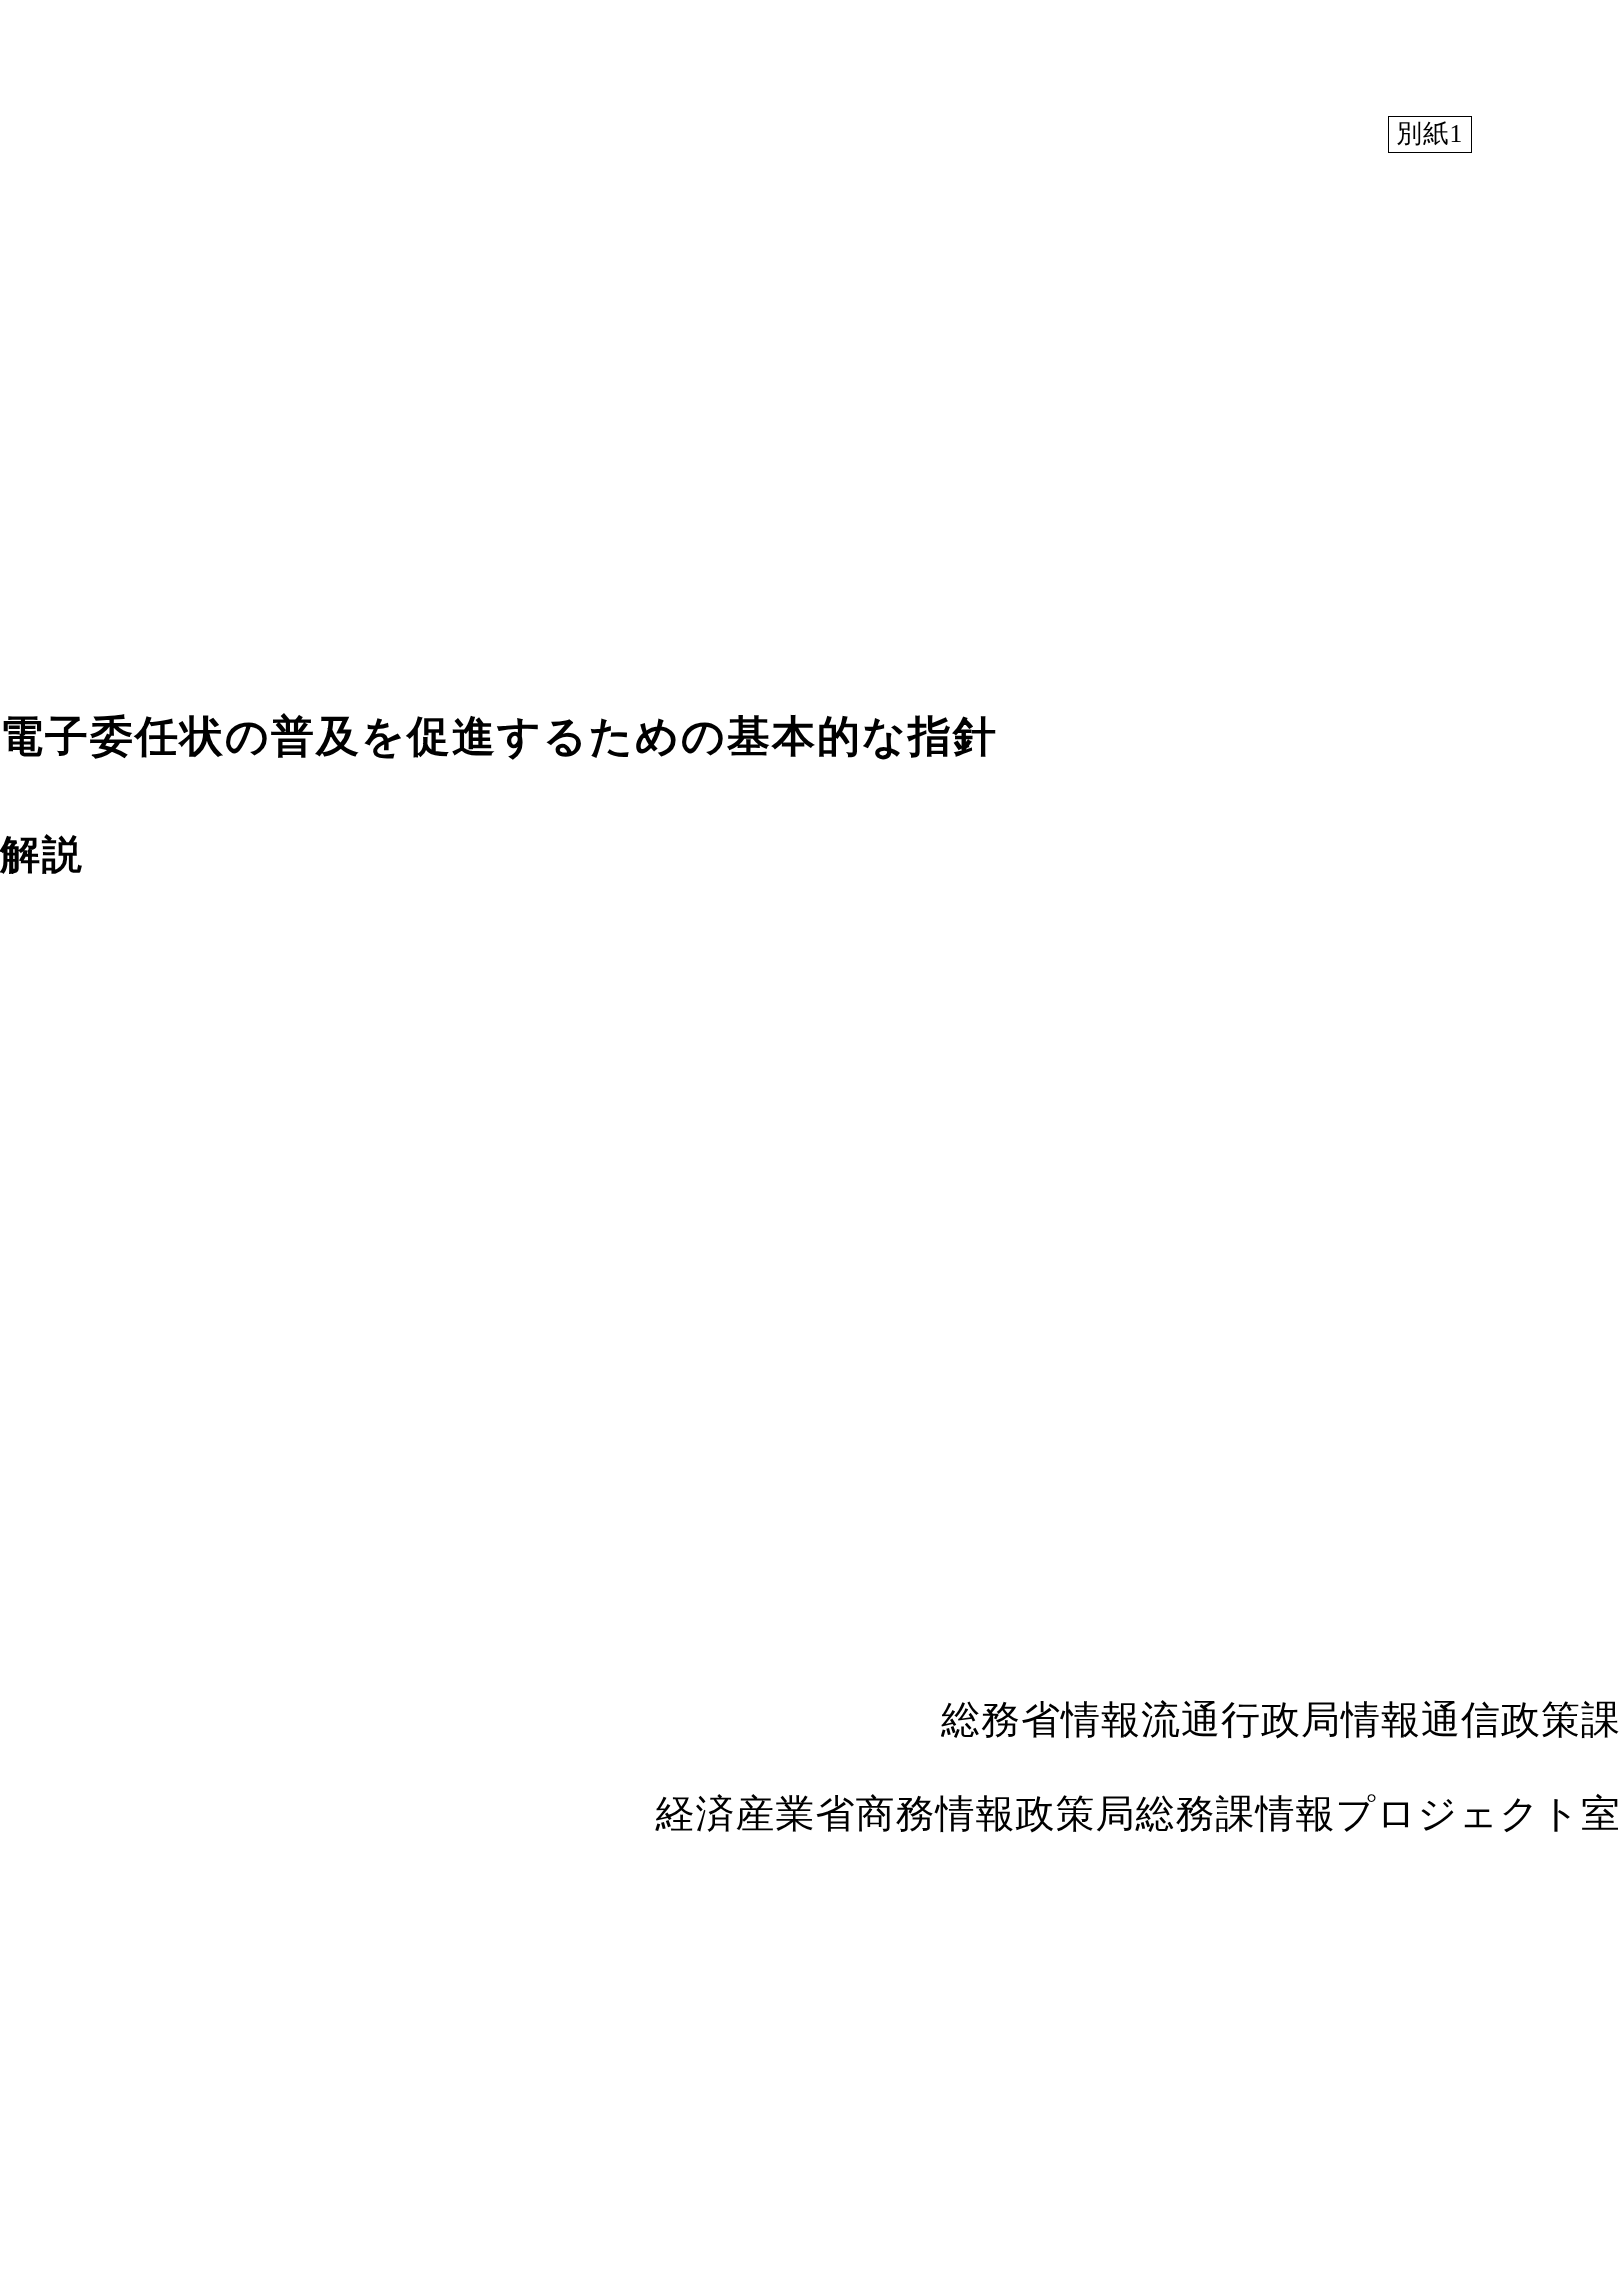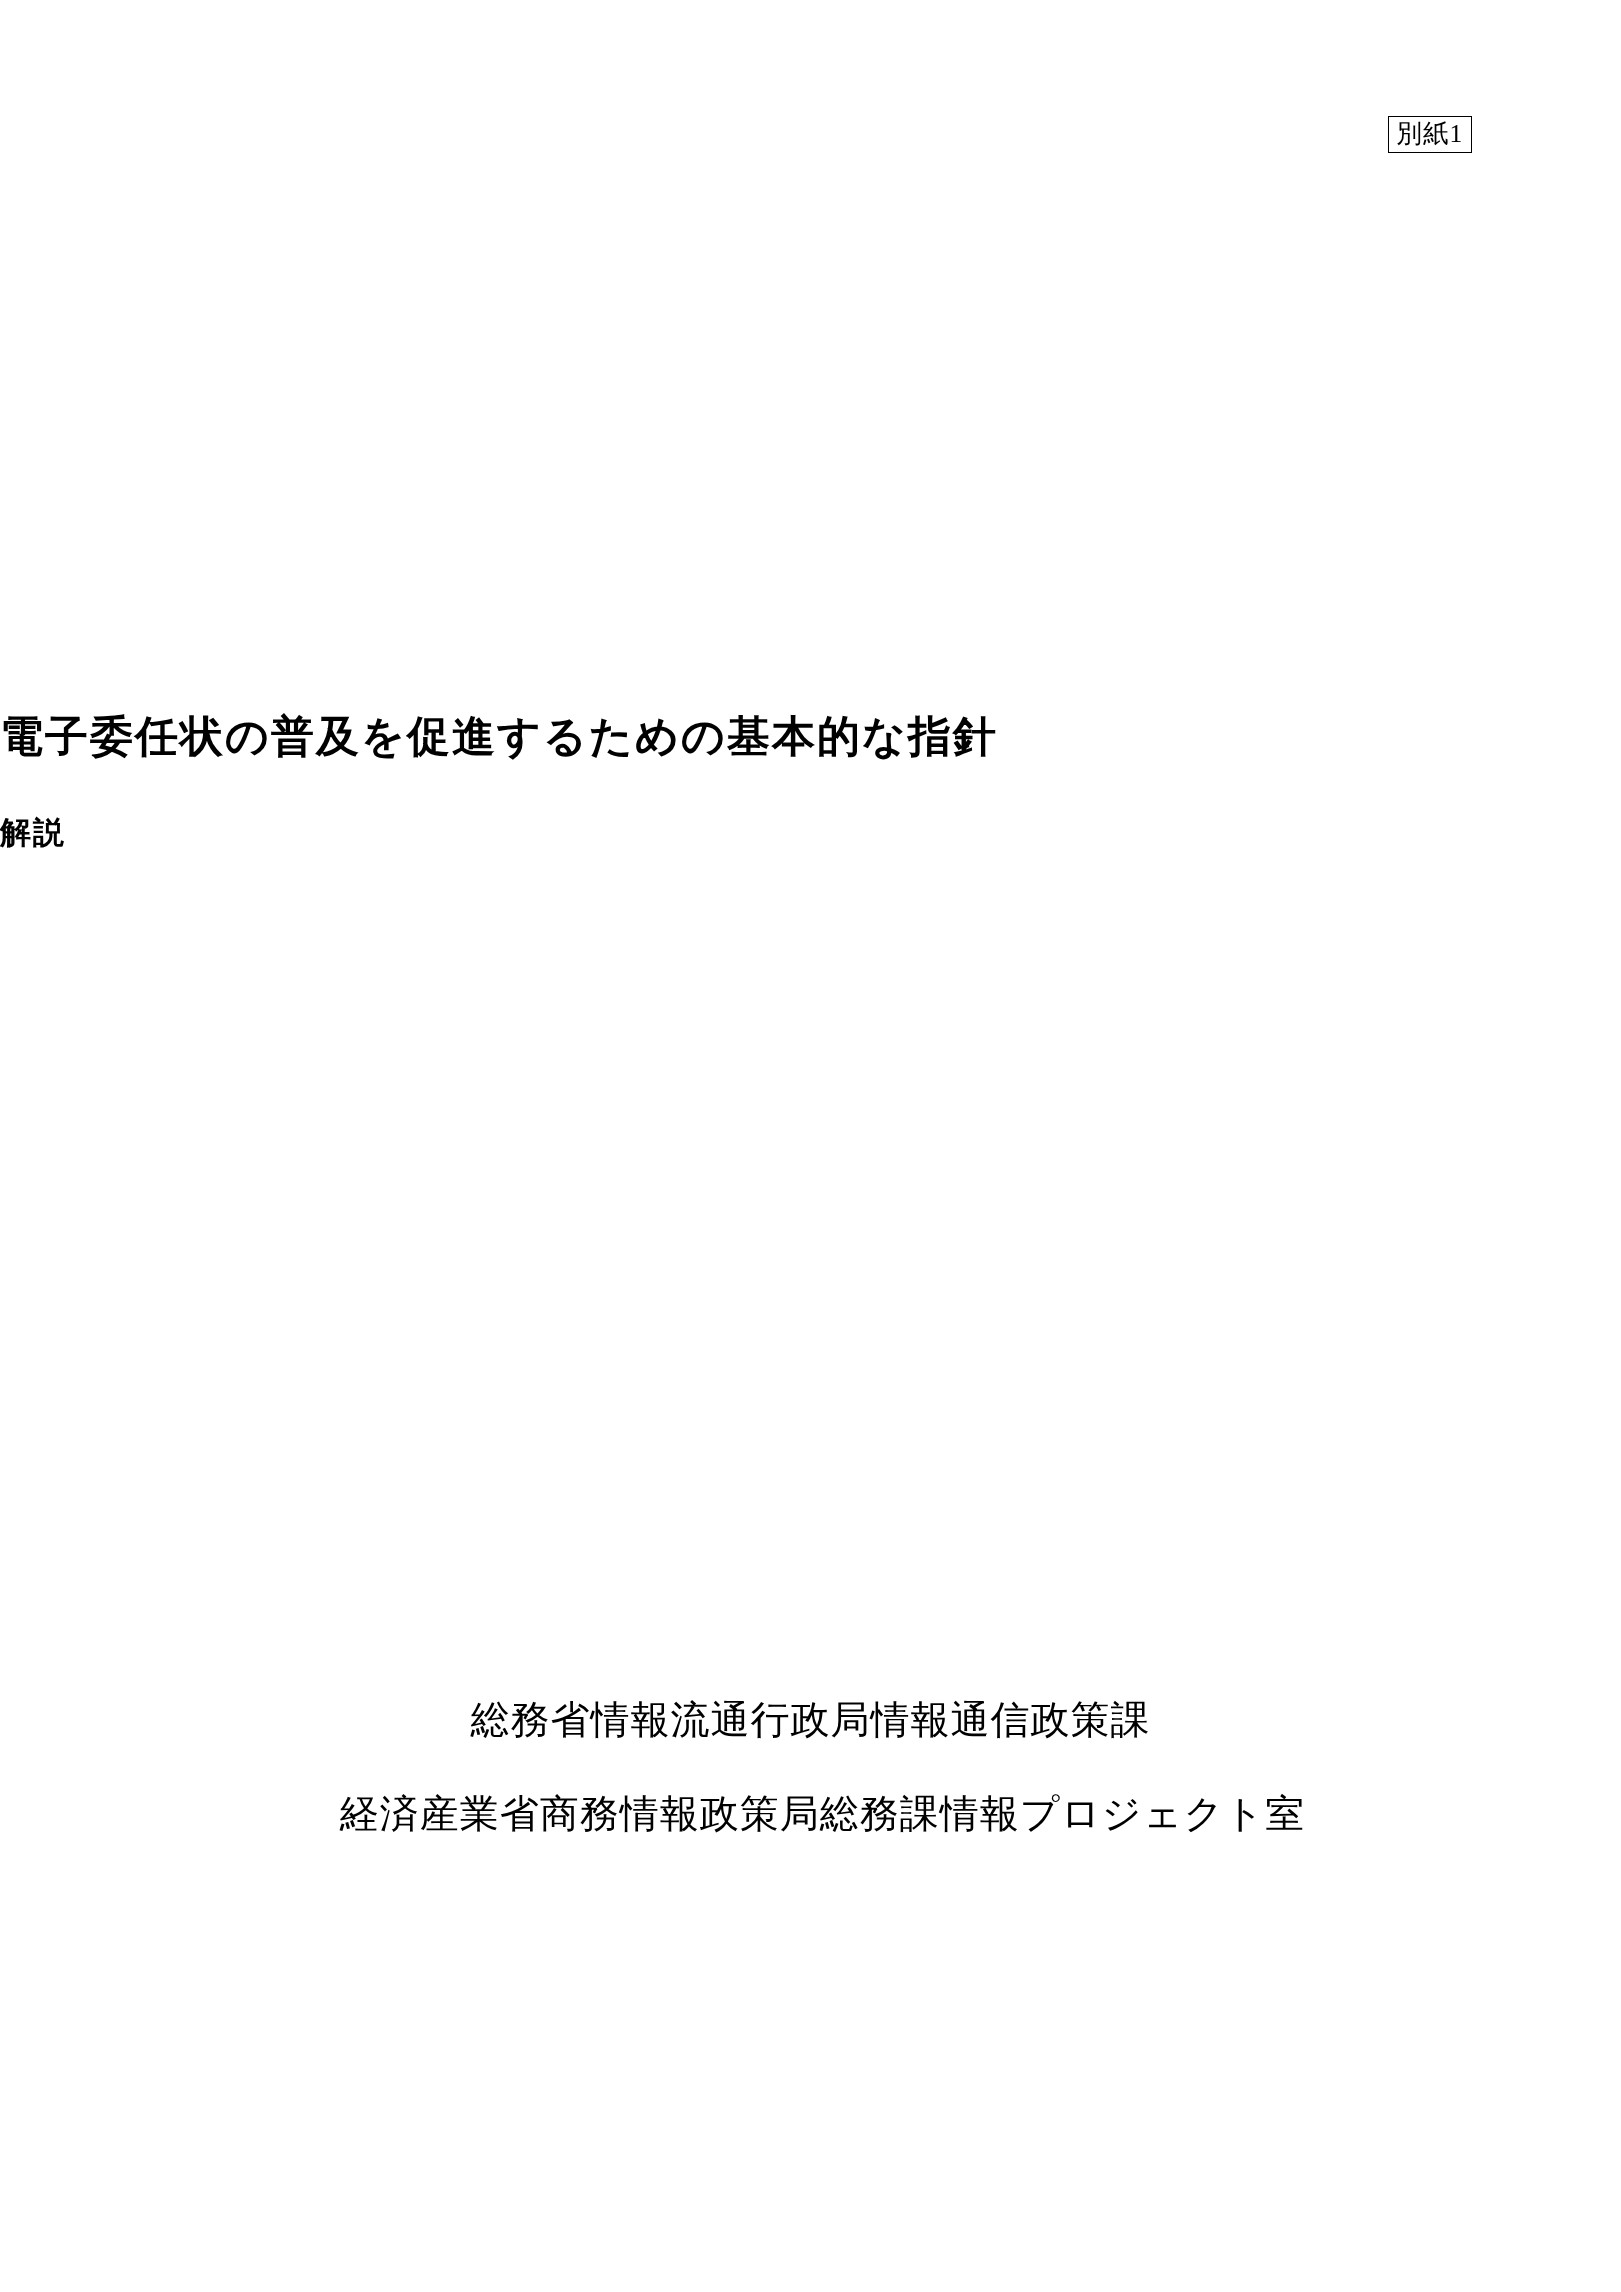--- a/index.html
+++ b/index.html
@@ -40,32 +40,32 @@
     right: 0;
     text-align: left;
     font-weight: bold;
   }
   .title-line-1 {
     font-size: 43px;
     line-height: 1.45;
     letter-spacing: 2px;
   }
   .title-line-2 {
-    font-size: 31px;
+    font-size: 40px;
     line-height: 1.45;
     letter-spacing: 2px;
-    margin-top: 43px;
+    margin-top: 58px;
   }
   
   .issuer-block {
     position: absolute;
     top: 1691px;
     left: 0;
     right: 0;
-    text-align: center;
+    text-align: right;
   }
   .issuer-line {
     font-size: 39px;
     line-height: 1.5;
     letter-spacing: 1px;
   }
   .issuer-line + .issuer-line {
     margin-top: 35px;
     padding-left: 24px;
   }

